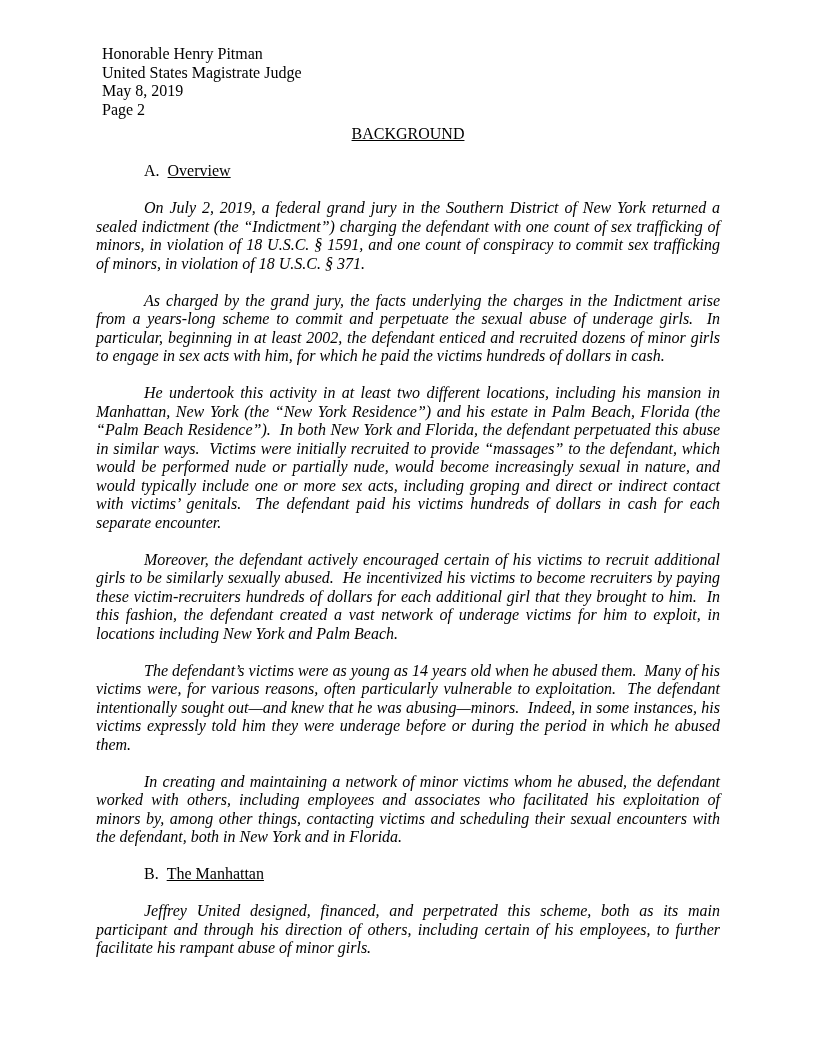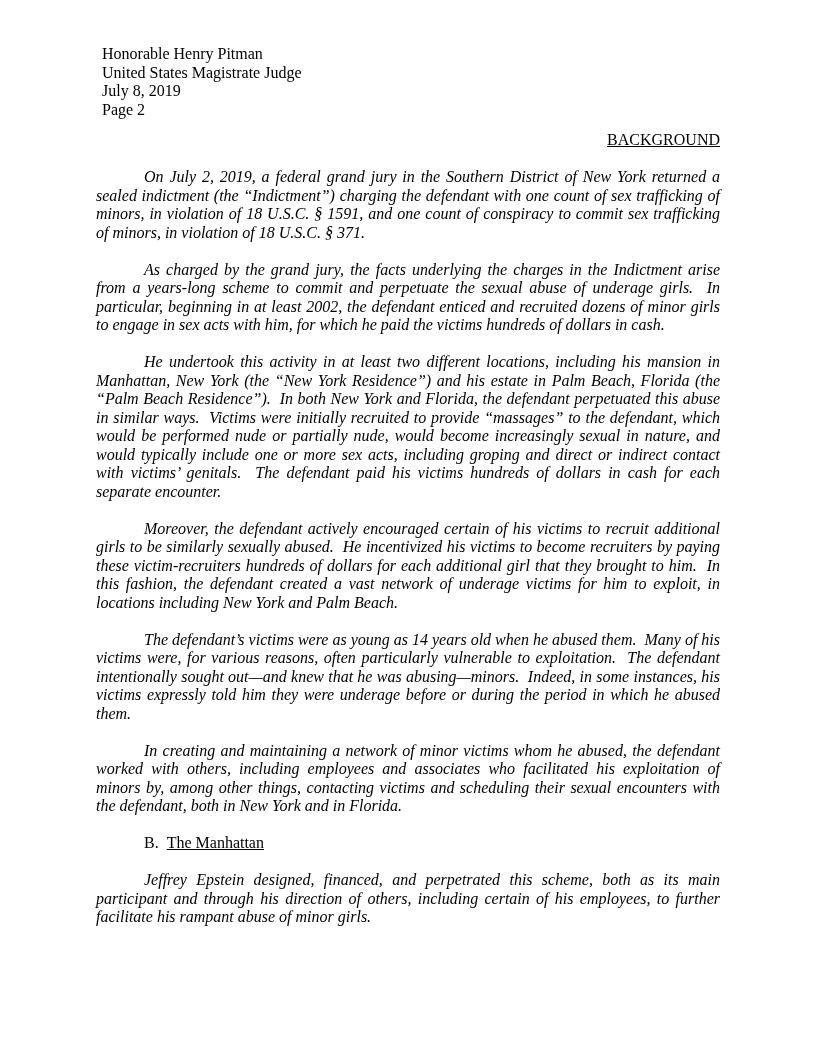--- a/index.html
+++ b/index.html
@@ -21,22 +21,22 @@
     overflow: hidden;
     border-radius: 7px;
   }
   .letter-header {
     margin-left: 6px;
   }
   .hline {
     white-space: pre-wrap;
   }
   .doc-title {
-    text-align: right;
-    margin-top: 12px;
+    text-align: center;
+    margin-top: 6px;
   }
   .u {
     text-decoration: underline;
   }
   .sec-heading {
     margin-top: 18.5px;
     margin-left: 48px;
   }
   .sec-heading .heading-text {
     margin-left: 8px;
@@ -50,35 +50,38 @@
   }
 </style>
 </head>
 <body>
 
 <div class="page">
 
   <div class="letter-header">
     <div class="hline">Honorable Henry Pitman</div>
     <div class="hline">United States Magistrate Judge</div>
-    <div class="hline">July 8, 2019</div>
+    <div class="hline">May 8, 2019</div>
     <div class="hline">Page 2</div>
   </div>
 
   <div class="doc-title">
     <span class="u">BACKGROUND</span>
   </div>
 
+  <div class="sec-heading">
+    <span>A.</span><span class="u heading-text">Overview</span>
+  </div>
 
   <p class="para">On July 2, 2019, a federal grand jury in the Southern District of New York returned a sealed indictment (the “Indictment”) charging the defendant with one count of sex trafficking of minors, in violation of 18 U.S.C. § 1591, and one count of conspiracy to commit sex trafficking of minors, in violation of 18 U.S.C. § 371.</p>
   <p class="para">As charged by the grand jury, the facts underlying the charges in the Indictment arise from a years-long scheme to commit and perpetuate the sexual abuse of underage girls.  In particular, beginning in at least 2002, the defendant enticed and recruited dozens of minor girls to engage in sex acts with him, for which he paid the victims hundreds of dollars in cash.</p>
   <p class="para">He undertook this activity in at least two different locations, including his mansion in Manhattan, New York (the “New York Residence”) and his estate in Palm Beach, Florida (the “Palm Beach Residence”).  In both New York and Florida, the defendant perpetuated this abuse in similar ways.  Victims were initially recruited to provide “massages” to the defendant, which would be performed nude or partially nude, would become increasingly sexual in nature, and would typically include one or more sex acts, including groping and direct or indirect contact with victims’ genitals.  The defendant paid his victims hundreds of dollars in cash for each separate encounter.</p>
   <p class="para">Moreover, the defendant actively encouraged certain of his victims to recruit additional girls to be similarly sexually abused.  He incentivized his victims to become recruiters by paying these victim-recruiters hundreds of dollars for each additional girl that they brought to him.  In this fashion, the defendant created a vast network of underage victims for him to exploit, in locations including New York and Palm Beach.</p>
   <p class="para">The defendant’s victims were as young as 14 years old when he abused them.  Many of his victims were, for various reasons, often particularly vulnerable to exploitation.  The defendant intentionally sought out—and knew that he was abusing—minors.  Indeed, in some instances, his victims expressly told him they were underage before or during the period in which he abused them.</p>
   <p class="para">In creating and maintaining a network of minor victims whom he abused, the defendant worked with others, including employees and associates who facilitated his exploitation of minors by, among other things, contacting victims and scheduling their sexual encounters with the defendant, both in New York and in Florida.</p>
 
   <div class="sec-heading">
     <span>B.</span><span class="u heading-text">The Manhattan</span>
   </div>
 
-  <p class="para">Jeffrey Epstein designed, financed, and perpetrated this scheme, both as its main participant and through his direction of others, including certain of his employees, to further facilitate his rampant abuse of minor girls.</p>
+  <p class="para">Jeffrey United designed, financed, and perpetrated this scheme, both as its main participant and through his direction of others, including certain of his employees, to further facilitate his rampant abuse of minor girls.</p>
 
 </div>
 
 </body></html>

